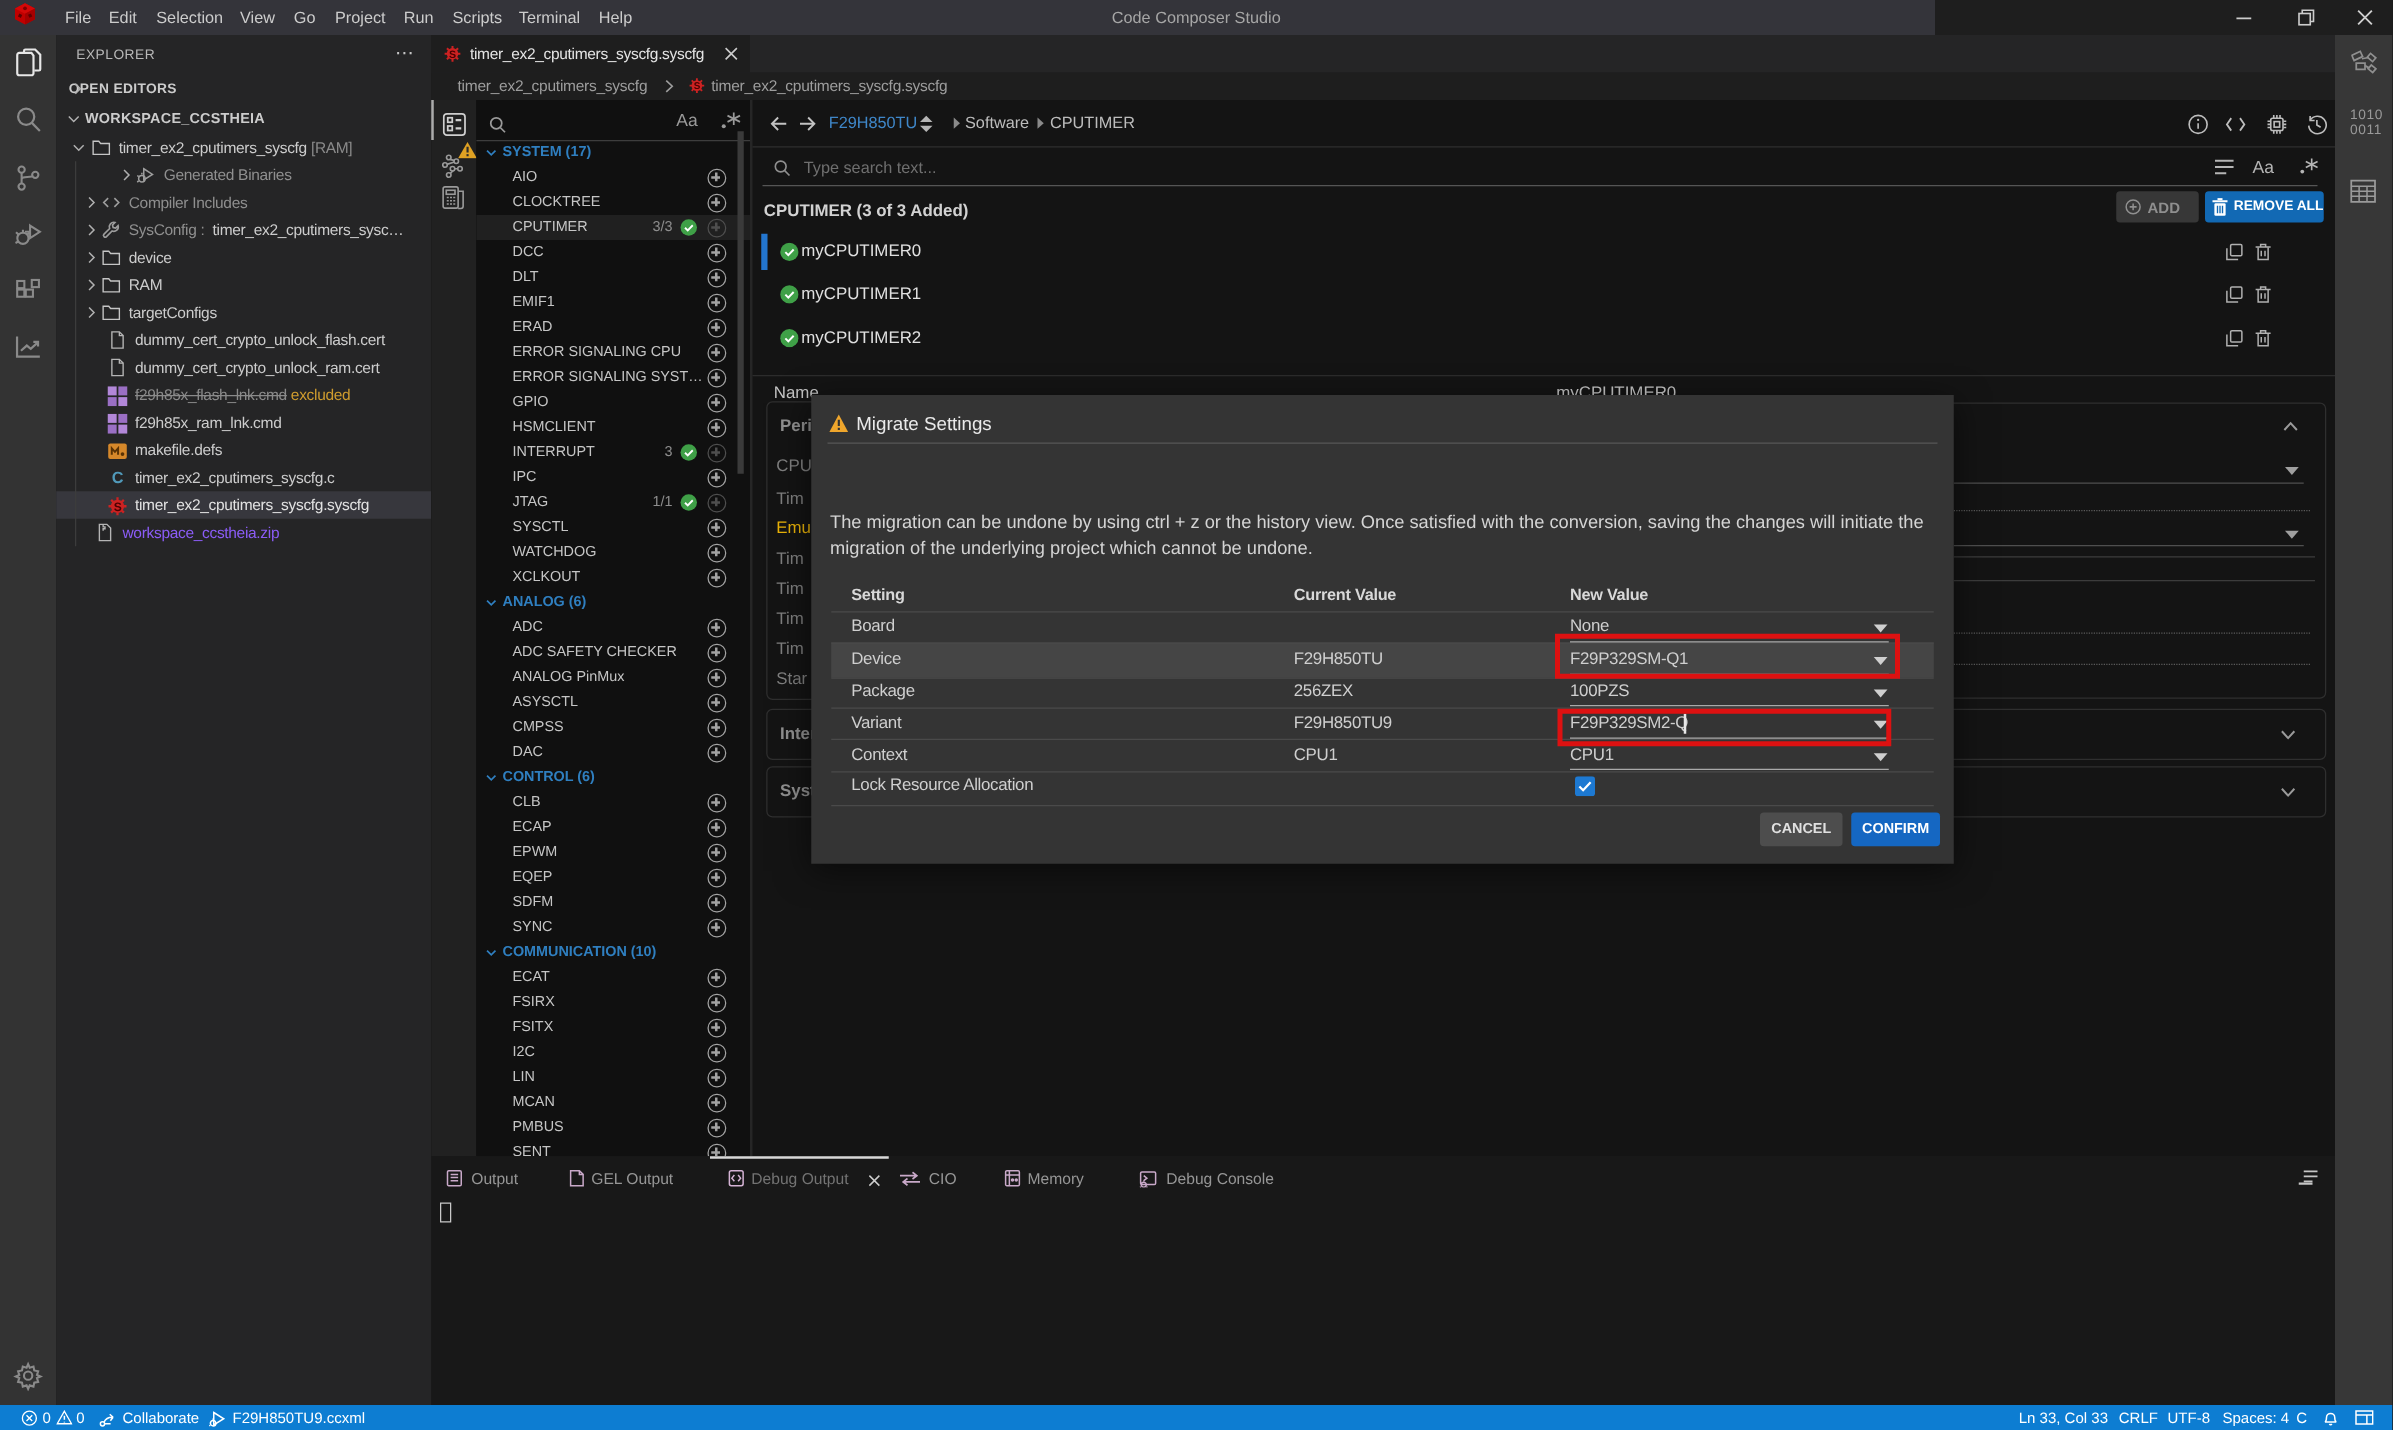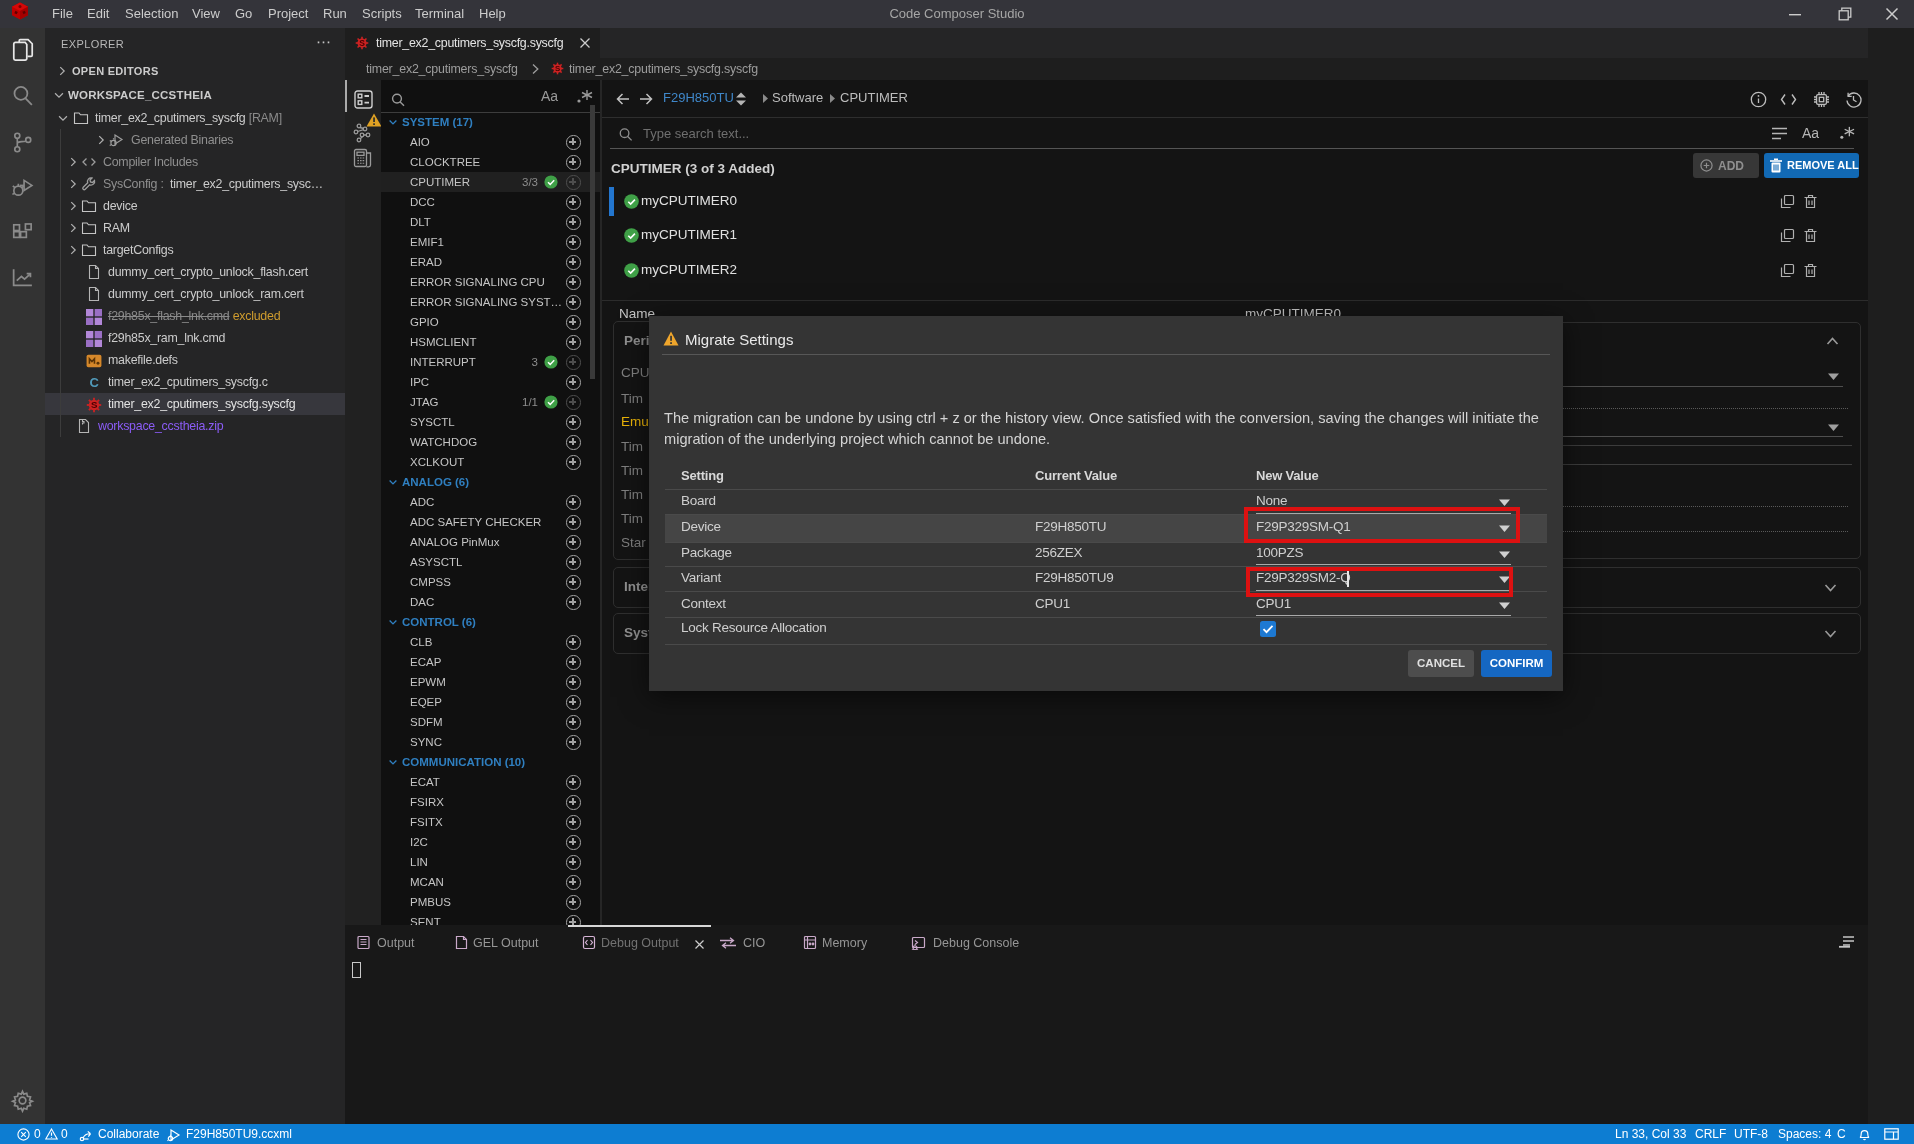--- a/index.html
+++ b/index.html
@@ -1,19 +1,19 @@
 <!DOCTYPE html>
 <html><head><meta charset="utf-8">
 <style>
 *{margin:0;padding:0;box-sizing:border-box;}
 html,body{width:1914px;height:1144px;overflow:hidden;background:#1e1e1e;
  font-family:"Liberation Sans",sans-serif;-webkit-font-smoothing:antialiased;}
 .abs{position:absolute;}
 #app{position:relative;width:1914px;height:1144px;}
-#titlebar{position:absolute;left:0;top:0;width:1914px;height:28px;background:#34343a;}
+#titlebar{position:absolute;left:0;top:0;width:1548px;height:28px;background:#34343a;}
 .menu{position:absolute;top:0;height:28px;line-height:28px;font-size:13px;color:#cccccc;}
 #wintitle{position:absolute;top:0;height:28px;line-height:28px;font-size:13px;color:#a6a6a6;left:850px;width:214px;text-align:center;}
 #actbar{position:absolute;left:0;top:28px;width:45px;height:1096px;background:#333333;}
 .act{position:absolute;left:0;width:45px;height:46px;display:flex;align-items:center;justify-content:center;color:#898989;}
 #sidebar{position:absolute;left:45px;top:28px;width:300px;height:1096px;background:#252526;color:#cccccc;}
 .sbhead{position:absolute;font-size:11px;color:#b8b8b8;}
 .trow{position:absolute;left:0;width:300px;height:22px;line-height:22px;font-size:12.4px;letter-spacing:-0.25px;color:#cccccc;white-space:nowrap;}
 .tico{position:absolute;top:3px;width:16px;height:16px;}
 .chev{position:absolute;top:4px;width:14px;height:14px;color:#b0b0b0;}
 #tabstrip{position:absolute;left:345px;top:28px;width:1523px;height:30px;background:#252526;}
@@ -124,21 +124,21 @@
           <circle cx="12" cy="12" r="3.2"></circle>
           <path d="M12 3.2 l1.2 2.7 2.9 -.9 .6 3 3 .6 -.9 2.9 2.7 1.2 -2.7 1.2 .9 2.9 -3 .6 -.6 3 -2.9 -.9 -1.2 2.7 -1.2 -2.7 -2.9 .9 -.6 -3 -3 -.6 .9 -2.9 -2.7 -1.2 2.7 -1.2 -.9 -2.9 3 -.6 .6 -3 2.9 .9 z"></path>
         </svg>
       </div>
 </div>
 <div id="sidebar">
 <div class="sbhead" style="left:16px;top:10px;letter-spacing:.4px">EXPLORER</div>
 <div class="sbhead" style="left:271px;top:5px;font-size:15px;letter-spacing:1px;color:#c5c5c5">⋯</div>
 <div class="trow" style="top:32px;font-weight:bold;font-size:11px;"><svg class="chev" style="left:10px" viewBox="0 0 16 16" fill="none" stroke="currentColor" stroke-width="1.4">
           <path d="M6 3.5 L10.5 8 L6 12.5"></path>
-        </svg><span style="margin-left:27px;letter-spacing:.3px">OPEN EDITORS</span></div>
+        </svg><span style="margin-left:10px;letter-spacing:.3px">OPEN EDITORS</span></div>
 <div class="trow" style="top:56px;font-weight:bold;font-size:11.5px;"><svg class="chev" style="left:7px" viewBox="0 0 16 16" fill="none" stroke="currentColor" stroke-width="1.4">
           <path d="M3.5 6 L8 10.5 L12.5 6"></path>
         </svg><span style="margin-left:23px;letter-spacing:.2px">WORKSPACE_CCSTHEIA</span></div>
 <div class="trow" style="top:79px;">
         <svg class="chev" style="left:11px" viewBox="0 0 16 16" fill="none" stroke="currentColor" stroke-width="1.4">
           <path d="M3.5 6 L8 10.5 L12.5 6"></path>
         </svg>
         <svg class="tico" style="left:28px" viewBox="0 0 16 16" fill="none" stroke="#c5c5c5" stroke-width="1.1">
           <path d="M1.5 3 h4.5 l1.5 1.8 h7 v8.7 h-13 z"></path>
         </svg>
@@ -732,20 +732,34 @@
         <circle cx="4" cy="12.8" r="2"></circle>
         <path d="M4 10.2 v-.8 M1.8 14.5 l-.8 .5 M6.2 14.5 l.8 .5"></path>
       </svg>
 <div class="ptab" style="left:588px">Debug Console</div>
 <svg class="abs" style="left:1493px;top:10px" width="17" height="14" viewBox="0 0 17 14" stroke="#c5c5c5" stroke-width="1.4" fill="none">
         <path d="M5 2 h11 M5 6 h11 M5 10 h7"></path>
         <path d="M1 11.8 h11" stroke-width="1.8"></path>
       </svg>
 <div class="abs" style="left:7px;top:37px;width:9px;height:16px;border:1.2px solid #c8c8c8"></div>
 </div>
+<div id="minibar">
+<svg class="abs" style="left:13px;top:12px" width="22" height="21" viewBox="0 0 22 21" fill="none" stroke="#8f8f8f" stroke-width="1.4">
+        <rect x="1" y="2.5" width="7.5" height="4.5" transform="rotate(-25 4.75 4.75)"></rect>
+        <rect x="13.5" y="4" width="5.5" height="4" transform="rotate(40 16.25 6)"></rect>
+        <rect x="4" y="10.5" width="7" height="5"></rect>
+        <rect x="14.2" y="13" width="4.8" height="4" transform="rotate(40 16.6 15)"></rect>
+        <path d="M8.5 7 L14 6 M11 12.5 L14.5 14.5"></path>
+      </svg>
+<div class="abs" style="left:12px;top:58px;font-size:11px;line-height:12px;color:#9a9a9a;letter-spacing:.5px">1010<br>0011</div>
+<svg class="abs" style="left:12px;top:115px" width="21" height="20" viewBox="0 0 21 20" fill="none" stroke="#9a9a9a" stroke-width="1.4">
+        <rect x="1" y="1.5" width="19" height="17"></rect>
+        <path d="M1 6 h19 M1 10 h19 M1 14 h19 M7.3 6 v12 M13.6 6 v12" stroke-width="1.2"></path>
+      </svg>
+</div>
 <div id="status">
 <svg class="abs" style="left:17px;top:4px" width="13" height="13" viewBox="0 0 13 13" fill="none" stroke="#ffffff" stroke-width="1.1">
         <circle cx="6.5" cy="6.5" r="5.6"></circle>
         <path d="M4.2 4.2 L8.8 8.8 M8.8 4.2 L4.2 8.8"></path>
       </svg>
 <div class="sitem" style="left:34px">0</div>
 <svg class="abs" style="left:45px;top:4px" width="13" height="12" viewBox="0 0 13 12" fill="none" stroke="#ffffff" stroke-width="1.1">
         <path d="M6.5 1 L12.2 11 H0.8 z"></path>
         <path d="M6.5 4.5 v3.2 M6.5 9.3 v.6" stroke-width="1.2"></path>
       </svg>

